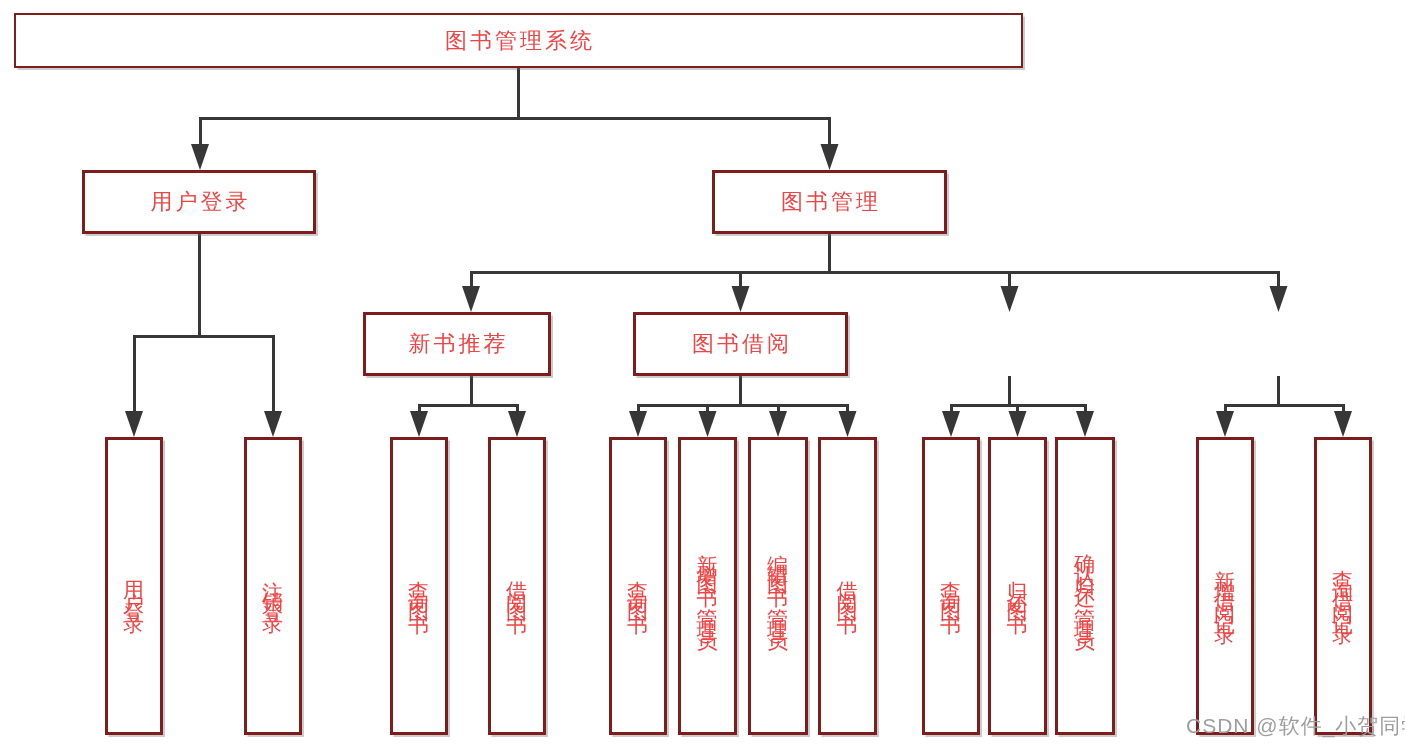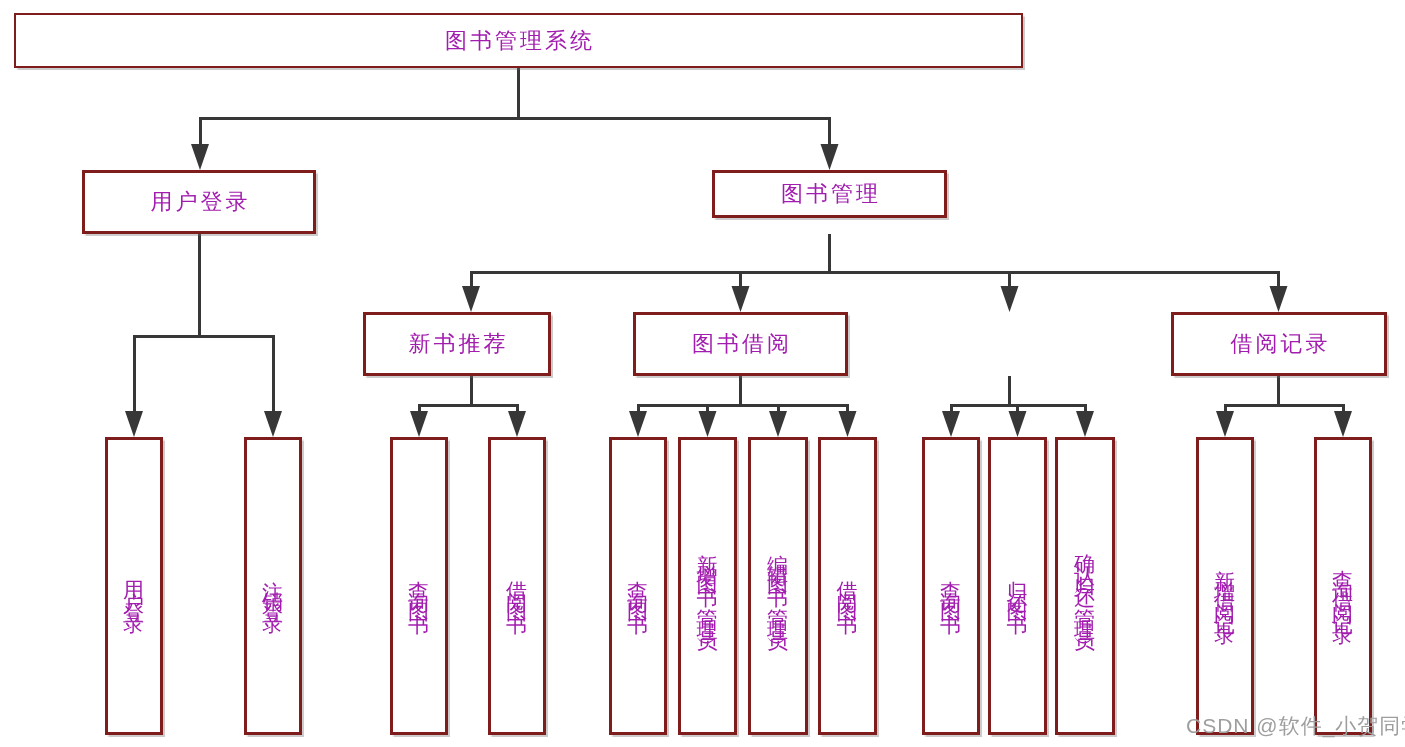--- a/index.html
+++ b/index.html
@@ -18,21 +18,21 @@
     pointer-events: none;
   }
   .node {
     position: absolute;
     box-sizing: border-box;
     background: #ffffff;
     border: 3px solid #7f1d1d;
     display: flex;
     align-items: center;
     justify-content: center;
-    color: #a21caf;
+    color: #ef4444;
     font-size: 22px;
     letter-spacing: 3px;
     text-indent: 3px;
     white-space: nowrap;
     box-shadow: 1.5px 1.5px 1px rgba(110,110,110,0.35);
   }
   .node.root { border-width: 2px; }
   .node.leaf {
     writing-mode: vertical-rl;
     text-orientation: mixed;
@@ -119,25 +119,24 @@
       <polygon points="1017.5,437 1008.5,411 1026.5,411"></polygon>
       <polygon points="1085,437 1076,411 1094,411"></polygon>
       <polygon points="1225,437 1216,411 1234,411"></polygon>
       <polygon points="1343,437 1334,411 1352,411"></polygon>
     </g>
   </svg>
 
   <div class="node root" style="left:14px; top:13px; width:1009px; height:55px;">图书管理系统</div>
 
   <div class="node" style="left:82px; top:170px; width:234px; height:64px;">用户登录</div>
-  <div class="node" style="left:712px; top:170px; width:235px; height:48px;">图书管理</div>
+  <div class="node" style="left:712px; top:170px; width:235px; height:64px;">图书管理</div>
 
   <div class="node" style="left:363px; top:312px; width:188px; height:64px;">新书推荐</div>
   <div class="node" style="left:633px; top:312px; width:215px; height:64px;font-family:Liberation Mono, monospace;">图书借阅</div>
-  <div class="node" style="left:1171px; top:312px; width:216px; height:64px;">借阅记录</div>
 
   <div class="node leaf" style="left:105px; top:437px; width:58px; height:298px;">用户登录</div>
   <div class="node leaf" style="left:244px; top:437px; width:58px; height:298px;">注销登录</div>
 
   <div class="node leaf" style="left:390px; top:437px; width:58px; height:298px;">查询图书</div>
   <div class="node leaf" style="left:488px; top:437px; width:58px; height:298px;">借阅图书</div>
 
   <div class="node leaf" style="left:609px; top:437px; width:58px; height:298px;">查询图书</div>
   <div class="node leaf" style="left:678px; top:437px; width:59px; height:298px;">新增图书（管理员）</div>
   <div class="node leaf" style="left:748px; top:437px; width:60px; height:298px;">编辑图书（管理员）</div>

